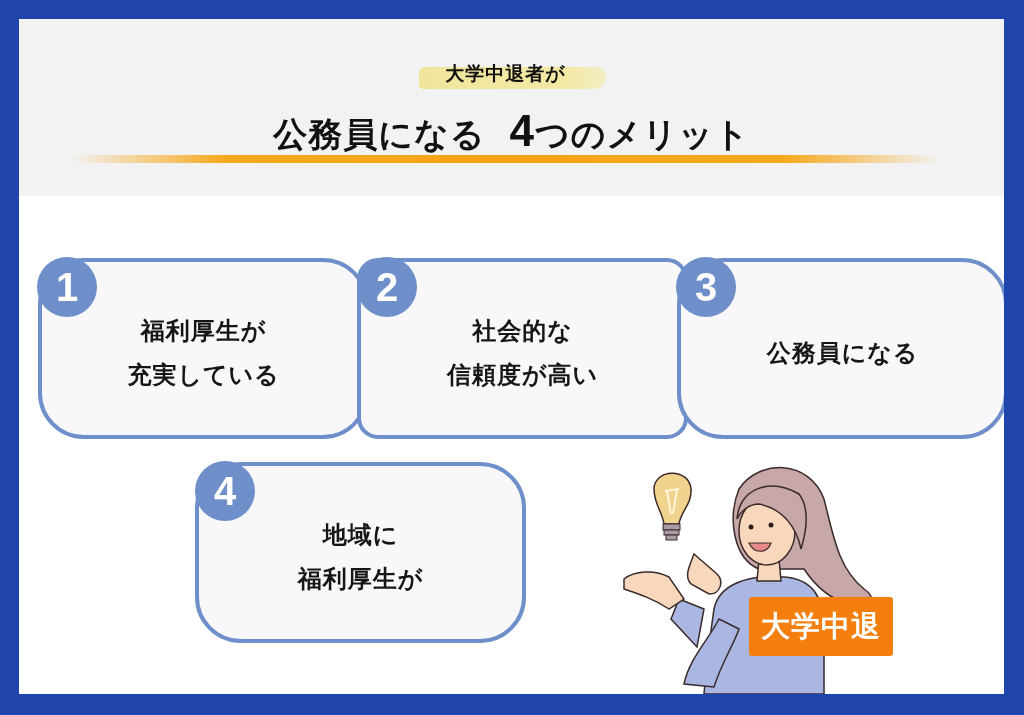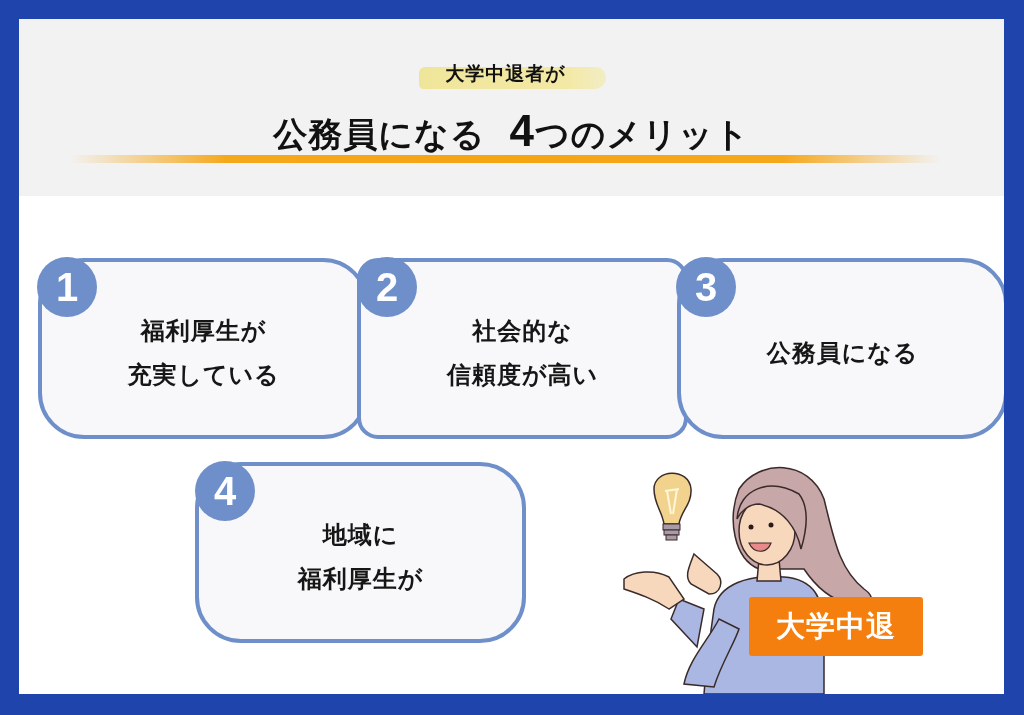--- a/index.html
+++ b/index.html
@@ -108,21 +108,21 @@
       z-index: 2;
     }
     .illustration {
       position: absolute;
       left: 590px; top: 440px;
       width: 280px; height: 235px;
     }
     .tag {
       position: absolute;
       left: 730px; top: 578px;
-      width: 174px; height: 59px;
+      width: 144px; height: 59px;
       background: #f57f0e;
       border-radius: 3px;
       color: #ffffff;
       font-size: 29px;
       font-weight: bold;
       display: flex;
       align-items: center;
       justify-content: center;
       letter-spacing: 1px;
       z-index: 3;

